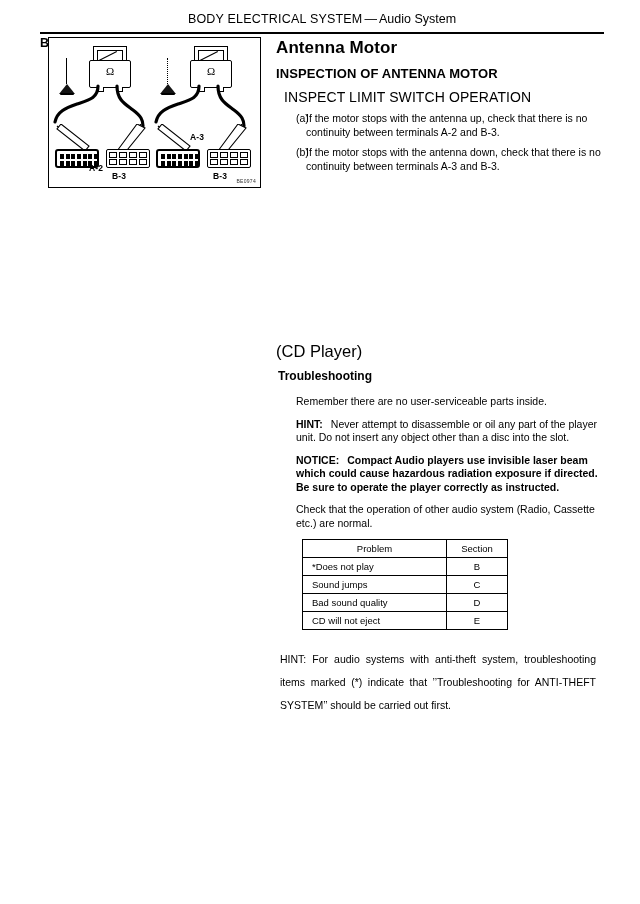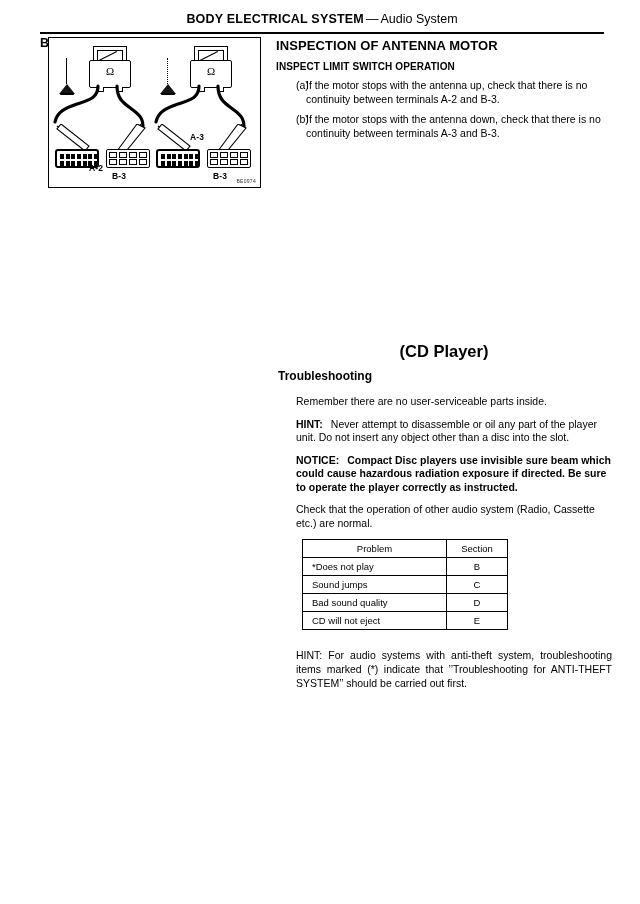--- a/index.html
+++ b/index.html
@@ -44,21 +44,21 @@
   #header-title-wrap {
     position: absolute;
     left: 0;
     top: 2px;
     width: 100%;
     text-align: center;
     font-size: 12.5px;
     white-space: nowrap;
   }
   #header-title-wrap .sys {
-    font-weight: bold;
+    font-weight: normal;
     letter-spacing: 0.2px;
   }
   #header-title-wrap .dash {
     font-weight: normal;
     padding: 0 2px;
   }
   #header-title-wrap .sub {
     font-weight: normal;
   }
 
@@ -244,23 +244,23 @@
     margin: 0 0 8px 0;
     letter-spacing: 0.1px;
   }
   h2.subtitle {
     font-size: 13px;
     font-weight: bold;
     margin: 0 0 8px 0;
     letter-spacing: 0.1px;
   }
   h3.step-title {
-    font-size: 10px;
-    font-weight: bold;
-    margin: 0 0 7px 0;
+    font-size: 14px;
+    font-weight: normal;
+    margin: 0 0 7px 8px;
     letter-spacing: 0.1px;
   }
   .item {
     display: flex;
     margin: 0 0 7px 0;
     font-size: 10.5px;
     line-height: 13.5px;
   }
   .item .marker {
     width: 30px;
@@ -272,23 +272,22 @@
 
   
   #cd-block {
     position: absolute;
     left: 276px;
     top: 342px;
     width: 336px;
   }
   h1.cd-paren {
     font-size: 16.5px;
-    font-weight: bold;
+    font-weight: normal;
     margin: 0 0 8px 0;
-    text-align: center;
   }
   h1.cd-trouble {
     font-size: 12px;
     font-weight: bold;
     margin: 0 0 12px 2px;
   }
   .para {
     font-size: 10.5px;
     line-height: 13.5px;
     margin: 0 0 9px 0;
@@ -309,25 +308,25 @@
     border: 1px solid #000;
     padding: 3px 4px;
     font-weight: normal;
   }
   #problem-table th { text-align: center; }
   #problem-table td.problem-cell { text-align: left; padding-left: 9px; }
   #problem-table td.section-cell { text-align: center; width: 52px; }
 
   #final-hint {
     position: absolute;
-    left: 296px;
+    left: 280px;
     top: 648px;
     width: 316px;
     font-size: 10.5px;
-    line-height: 14px;
+    line-height: 23px;
     text-align: justify;
   }
 </style>
 </head>
 <body>
 
 <div id="page-header">
   <div id="page-number">BE-110</div>
   <div id="header-title-wrap">
     <span class="sys">BODY ELECTRICAL SYSTEM</span><span class="dash">—</span><span class="sub">Audio System</span>
@@ -476,20 +475,21 @@
         </div>
     </div>
     <div class="conn-label" style="left:40px; top:94px;">A-3</div>
     <div class="conn-label" style="left:63px; top:133px;">B-3</div>
   </div>
 
   <div class="fig-code">BE0974</div>
 </div>
 
 <div id="content">
+  <h1 class="title">Antenna Motor</h1>
   <h2 class="subtitle">INSPECTION OF ANTENNA MOTOR</h2>
   <h3 class="step-title">INSPECT LIMIT SWITCH OPERATION</h3>
 
   <div class="item">
     <span class="marker">(a)</span>
     <span class="body">If the motor stops with the antenna up, check that there is no continuity between terminals A-2 and B-3.</span>
   </div>
   <div class="item">
     <span class="marker">(b)</span>
     <span class="body">If the motor stops with the antenna down, check that there is no continuity between terminals A-3 and B-3.</span>
@@ -497,21 +497,21 @@
 </div>
 
 <div id="cd-block">
   <h1 class="cd-paren">(CD Player)</h1>
   <h1 class="cd-trouble">Troubleshooting</h1>
 
   <p class="para">Remember there are no user-serviceable parts inside.</p>
 
   <p class="para"><span class="lead-word">HINT:</span><span class="gap"></span><span>Never attempt to disassemble or oil any part of the player unit. Do not insert any object other than a disc into the slot.</span></p>
 
-  <p class="para bold"><span>NOTICE:</span><span class="gap"></span><span>Compact Disc players use invisible sure beam which could cause hazardous radiation exposure if directed. Be sure to operate the player correctly as instructed.</span></p>
+  <p class="para bold"><span>NOTICE:</span><span class="gap"></span><span>Compact Audio players use invisible laser beam which could cause hazardous radiation exposure if directed. Be sure to operate the player correctly as instructed.</span></p>
 
   <p class="para">Check that the operation of other audio system (Radio, Cassette etc.) are normal.</p>
 
   <table id="problem-table">
     <thead>
       <tr>
         <th>Problem</th>
         <th class="section-cell">Section</th>
       </tr>
     </thead>

